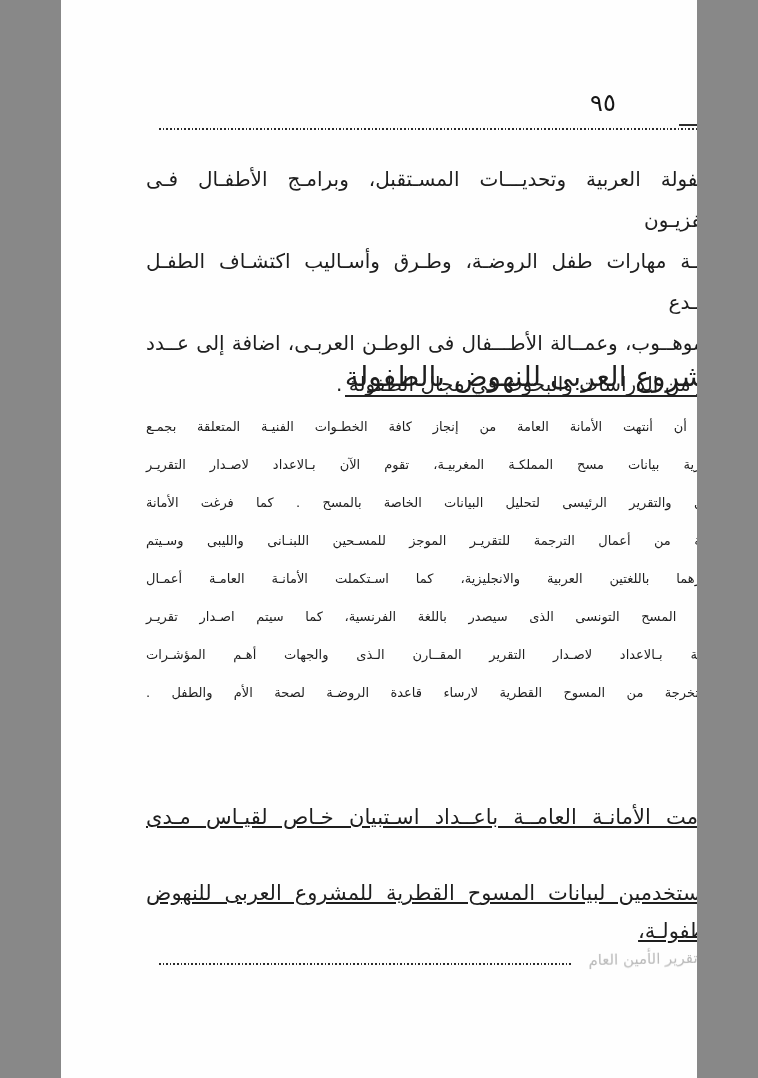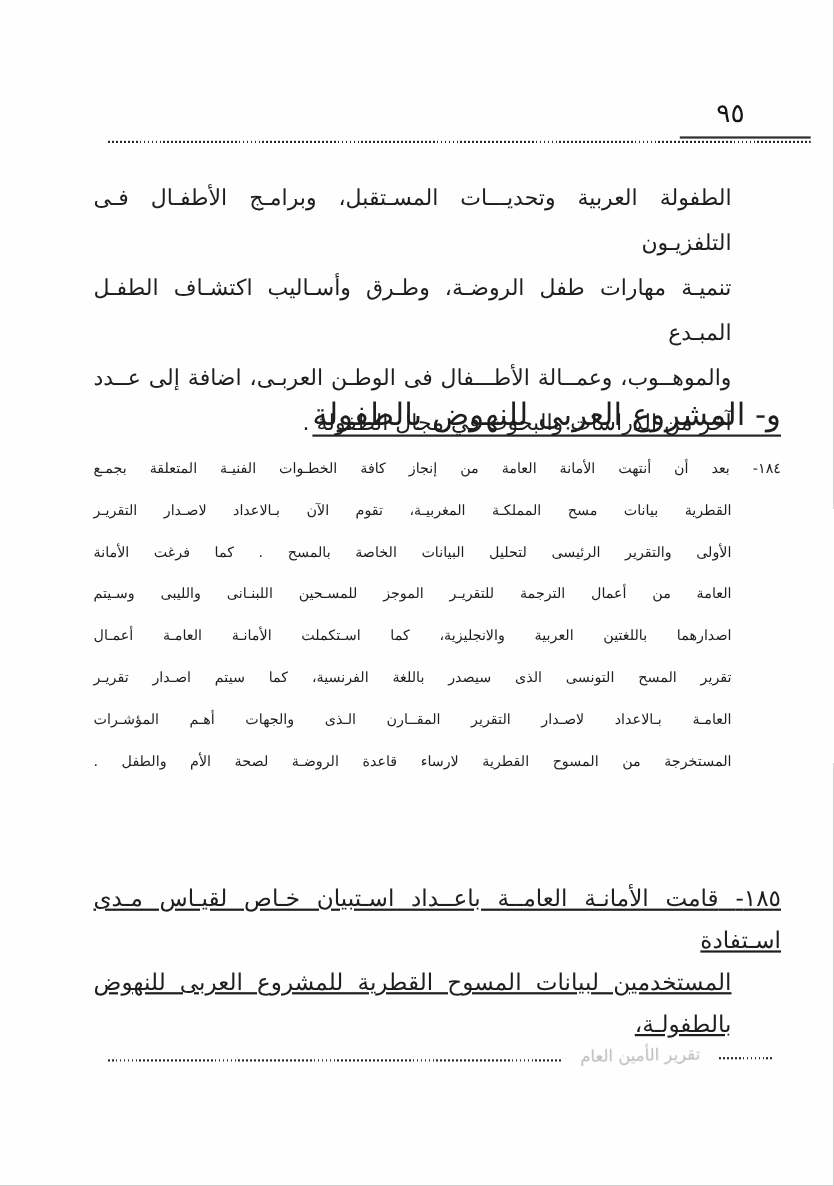--- a/index.html
+++ b/index.html
@@ -1,18 +1,18 @@
 <!DOCTYPE html>
 <html lang="ar"><head>
 <meta charset="utf-8">
 <style>
   html,body{margin:0;padding:0;background:#888;}
   .page{
     position:relative;
-    width:758px;height:1078px;
+    width:636px;height:1078px;
     margin:0 auto;
     background:#fefefe;
     overflow:hidden;
     font-family:"DejaVu Sans",sans-serif;
     color:#1e1e1e;
   }
   
   .page-number{
     position:absolute;top:88px;right:66px;width:56px;
     direction:rtl;text-align:center;

